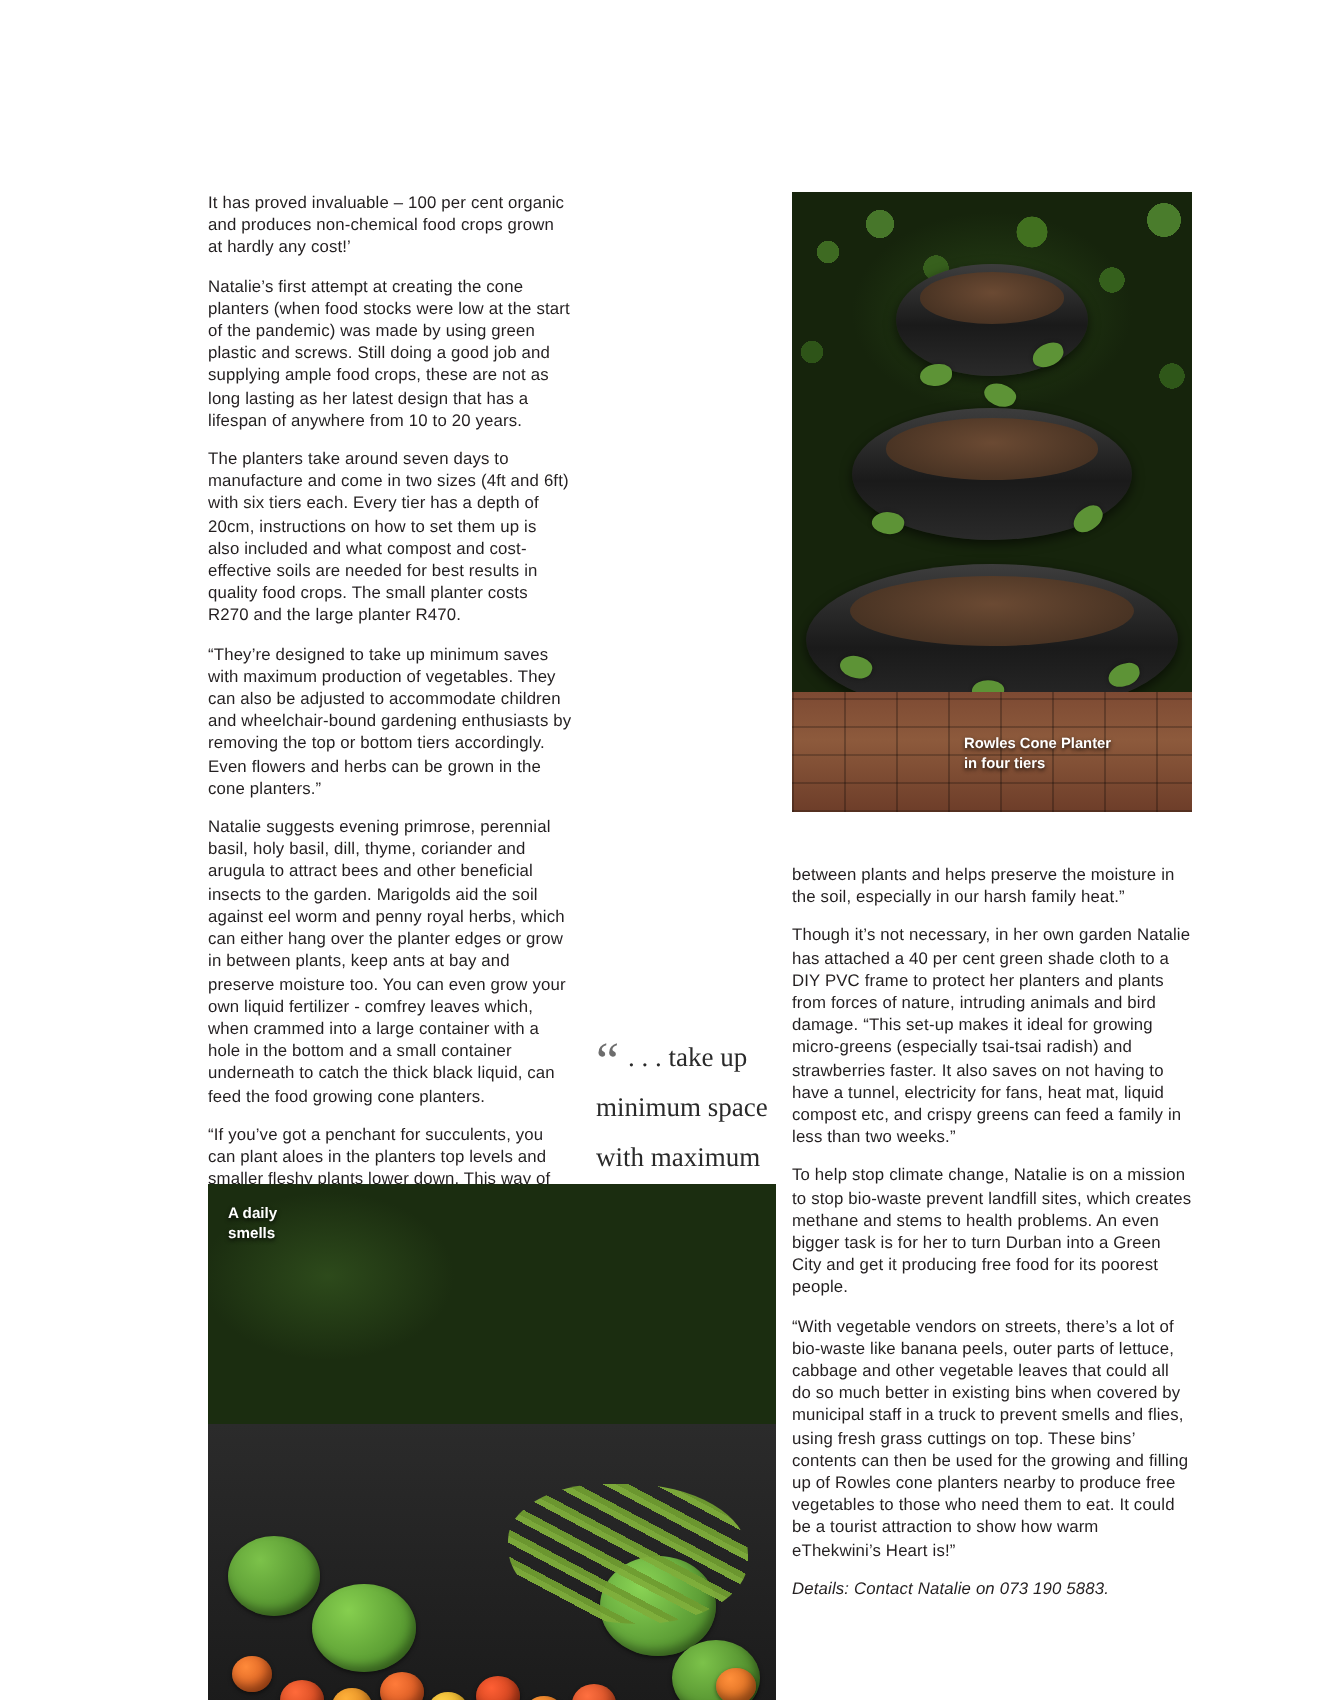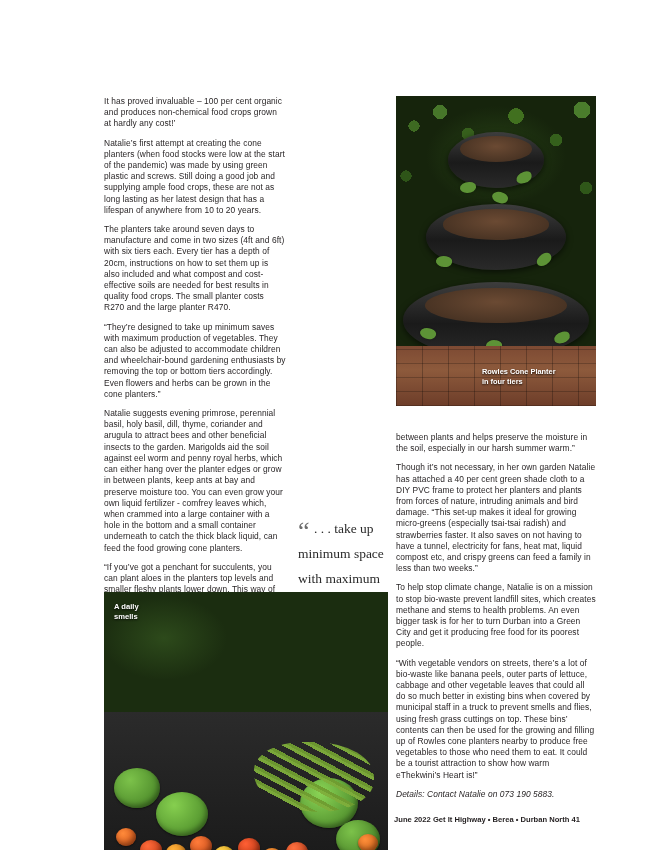--- a/index.html
+++ b/index.html
@@ -256,21 +256,21 @@
       </div>
     </div>
 
     <div class="pullquote">
       <span class="mark">“</span>
       <span class="qtext">. . . take up minimum space with maximum production</span>
       <span class="mark">”</span>
     </div>
 
     <div class="col-right" style="top:336px;">
-      <p class="body">between plants and helps preserve the moisture in the soil, especially in our harsh summer warm.”</p>
+      <p class="body">between plants and helps preserve the moisture in the soil, especially in our harsh family heat.”</p>
       <p class="body">Though it’s not necessary, in her own garden Natalie has attached a 40 per cent green shade cloth to a DIY PVC frame to protect her planters and plants from forces of nature, intruding animals and bird damage. “This set-up makes it ideal for growing micro-greens (especially tsai-tsai radish) and strawberries faster. It also saves on not having to have a tunnel, electricity for fans, heat mat, liquid compost etc, and crispy greens can feed a family in less than two weeks.”</p>
       <p class="body">To help stop climate change, Natalie is on a mission to stop bio-waste prevent landfill sites, which creates methane and stems to health problems. An even bigger task is for her to turn Durban into a Green City and get it producing free food for its poorest people.</p>
       <p class="body">“With vegetable vendors on streets, there’s a lot of bio-waste like banana peels, outer parts of lettuce, cabbage and other vegetable leaves that could all do so much better in existing bins when covered by municipal staff in a truck to prevent smells and flies, using fresh grass cuttings on top.  These bins’ contents can then be used for the growing and filling up of Rowles cone planters nearby to produce free vegetables to those who need them to eat. It could be a tourist attraction to show how warm eThekwini’s Heart is!”</p>
       <p class="body italic">Details: Contact Natalie on 073 190 5883.</p>
     </div>
 
     <div class="photo-harvest">
       <div class="harvest-bg"></div>
       <div class="harvest-tray"></div>
 
@@ -293,14 +293,13 @@
       <div class="veg" style="left:254px; top:242px; width:20px; height:18px; background:radial-gradient(circle at 35% 30%, #ff8f3a, #c55a14);"></div>
 
       <div class="caption-harvest">
         <div>A daily</div>
         <div>smells</div>
       </div>
     </div>
 
   </div>
 
-  <div class="footer">June 2022 Get It Highway • Berea • Durban North 41</div>
 </div>
 
 </body></html>

